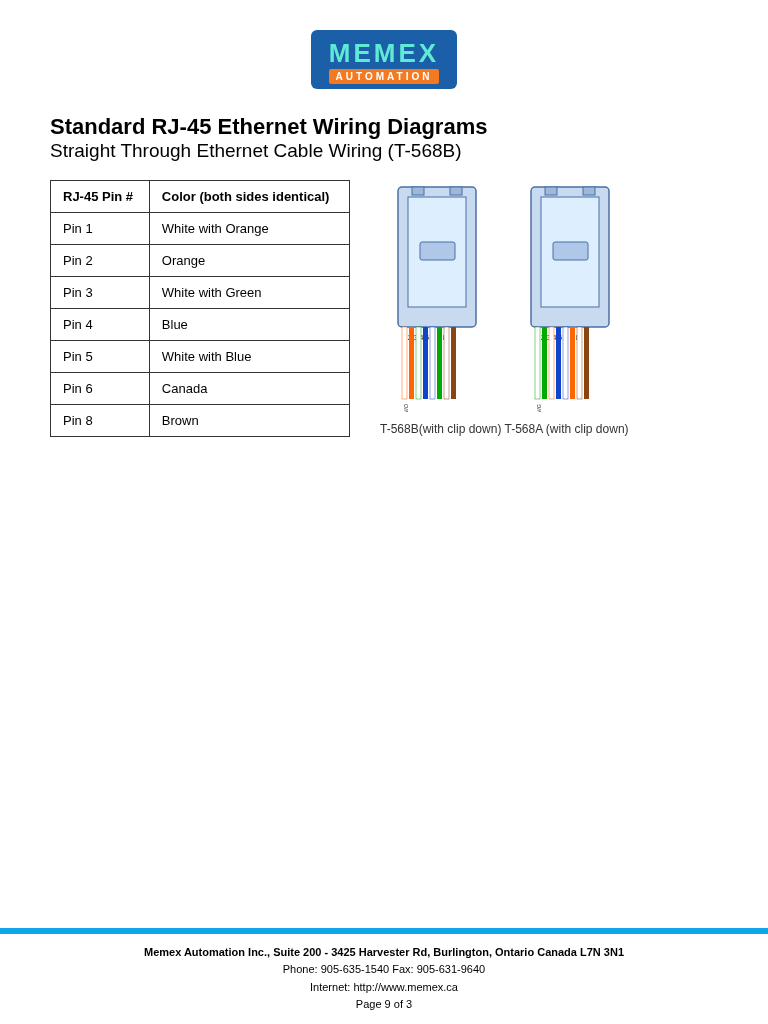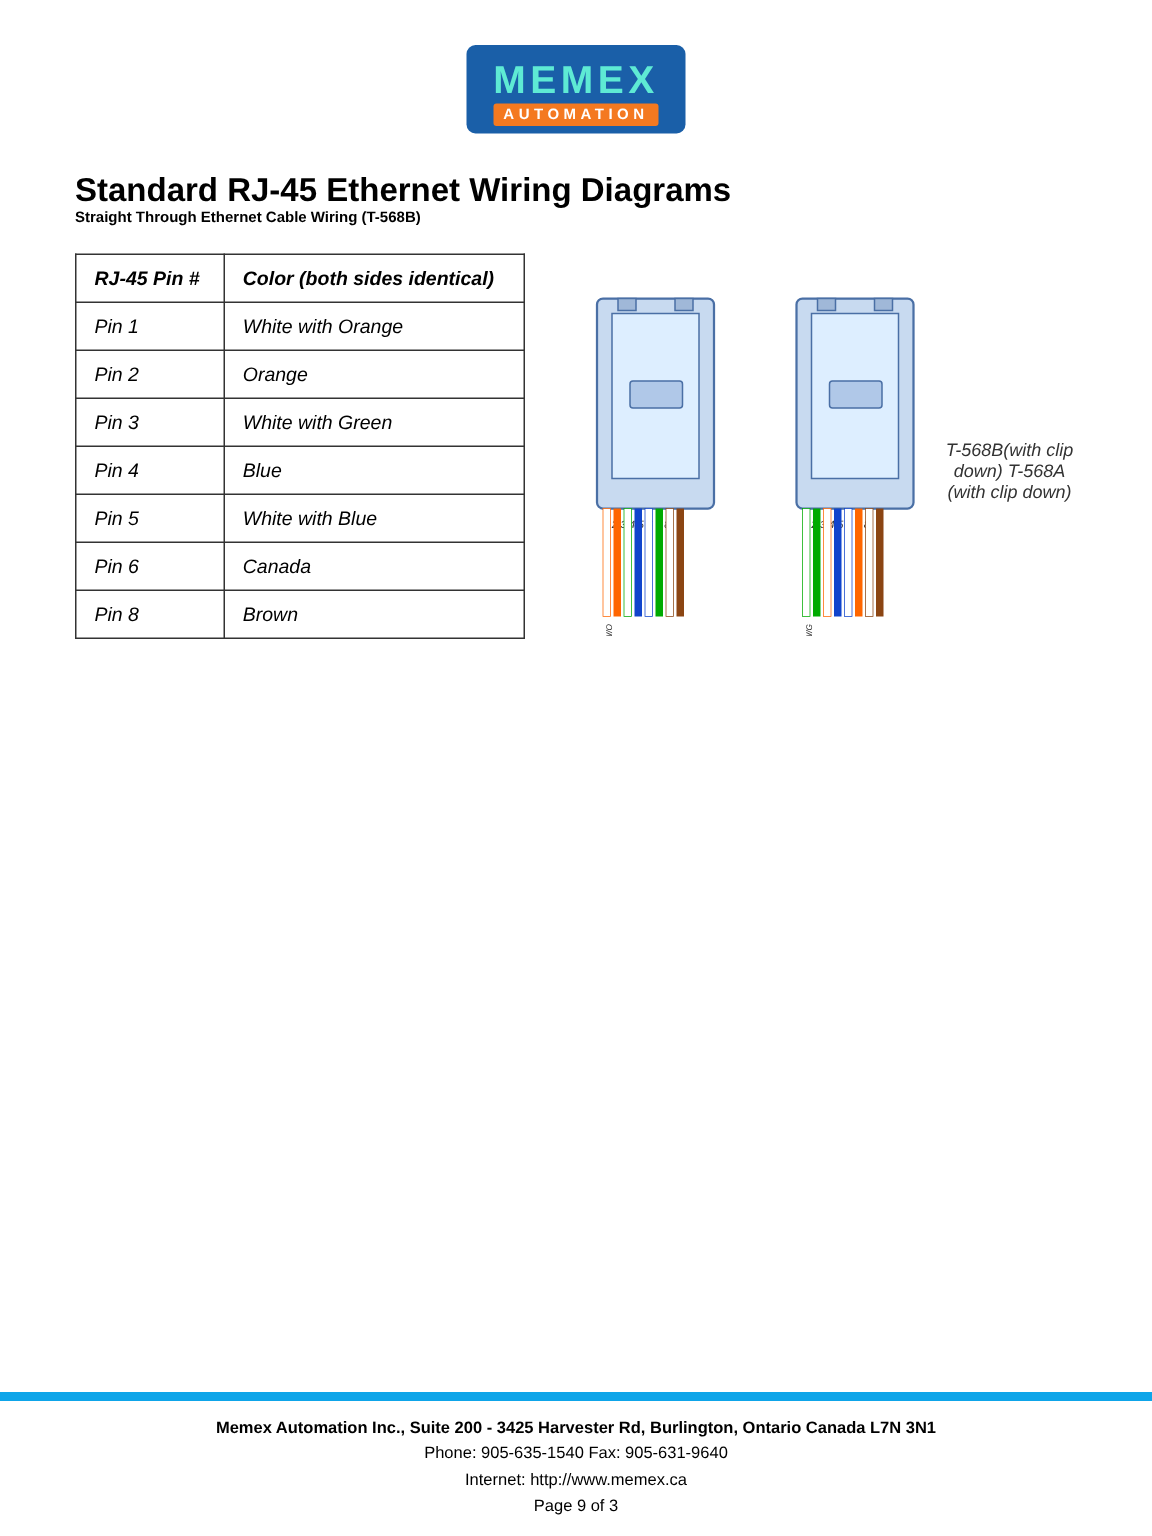--- a/index.html
+++ b/index.html
@@ -46,52 +46,51 @@
       text-align: center;
       margin-top: 3px;
       border-radius: 2px;
     }
     .main-title {
       font-size: 22px;
       font-weight: bold;
       color: #000;
     }
     .sub-title {
-      font-size: 10px;
-      font-weight: bold;
+      font-size: 19px;
+      font-weight: normal;
       color: #000;
       margin-bottom: 18px;
     }
     .content-area {
       display: flex;
       flex-direction: row;
-      align-items: flex-end;
+      align-items: center;
       gap: 30px;
-      font-style: italic;
     }
     .wiring-table {
       border-collapse: collapse;
       min-width: 300px;
     }
     .wiring-table th, .wiring-table td {
       border: 1px solid #333;
       padding: 8px 12px;
       font-size: 13px;
     }
     .wiring-table th {
       background: #fff;
       font-weight: bold;
       text-align: left;
     }
     .wiring-table td:first-child {
       white-space: nowrap;
     }
     .diagram-area {
       display: flex;
-      flex-direction: row;
+      flex-direction: column;
       align-items: center;
       gap: 0;
       margin-top: 0;
     }
     .connectors-row {
       display: flex;
       flex-direction: row;
       gap: 18px;
       align-items: flex-end;
     }

